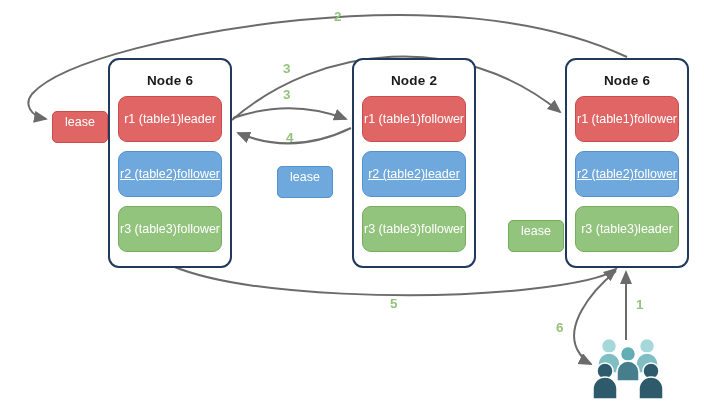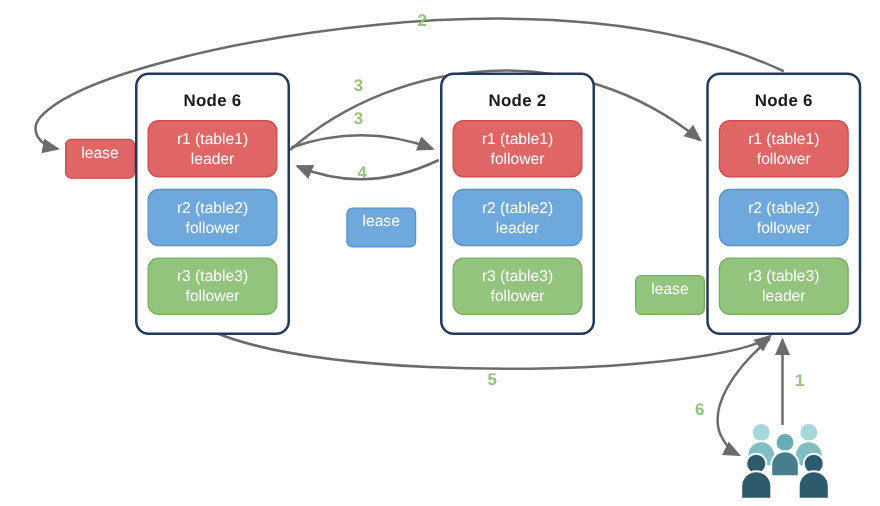--- a/index.html
+++ b/index.html
@@ -16,25 +16,25 @@
     position:absolute;top:58px;width:124px;height:210px;box-sizing:border-box;
     background:#fff;border:2px solid var(--node_border);border-radius:11px;
     display:flex;flex-direction:column;align-items:center;
   }
   .node-title{
     margin-top:13px;margin-bottom:8px;font-size:13.5px;font-weight:bold;
     color:var(--title_text);letter-spacing:.2px;
   }
   .replica{
     width:104px;height:46px;box-sizing:border-box;margin-bottom:9px;
-    border-radius:9px;display:flex;flex-direction:column;align-items:center;justify-content:center;
+    border-radius:9px;display:flex;align-items:center;justify-content:center;
     color:#fff;font-size:12.5px;line-height:16px;text-align:center;
   }
   .replica[data-color="red"]{background:var(--red);border:1.5px solid var(--red_border);}
-  .replica[data-color="blue"]{background:var(--blue);border:1.5px solid var(--blue_border);}
+  .replica[data-color="blue"]{background:var(--blue);border:1.5px solid var(--blue_border);text-decoration:underline;}
   .replica[data-color="green"]{background:var(--green);border:1.5px solid var(--green_border);text-align:right;}
 
   .lease{
     position:absolute;box-sizing:border-box;height:32px;padding:1px 12px;
     border-radius:5px;color:#fff;font-size:12.5px;line-height:18px;text-align:center;
   }
   .lease[data-color="red"]{background:var(--red);border:1.5px solid var(--red_border);}
   .lease[data-color="blue"]{background:var(--blue);border:1.5px solid var(--blue_border);}
   .lease[data-color="green"]{background:var(--green);border:1.5px solid var(--green_border);}
 

